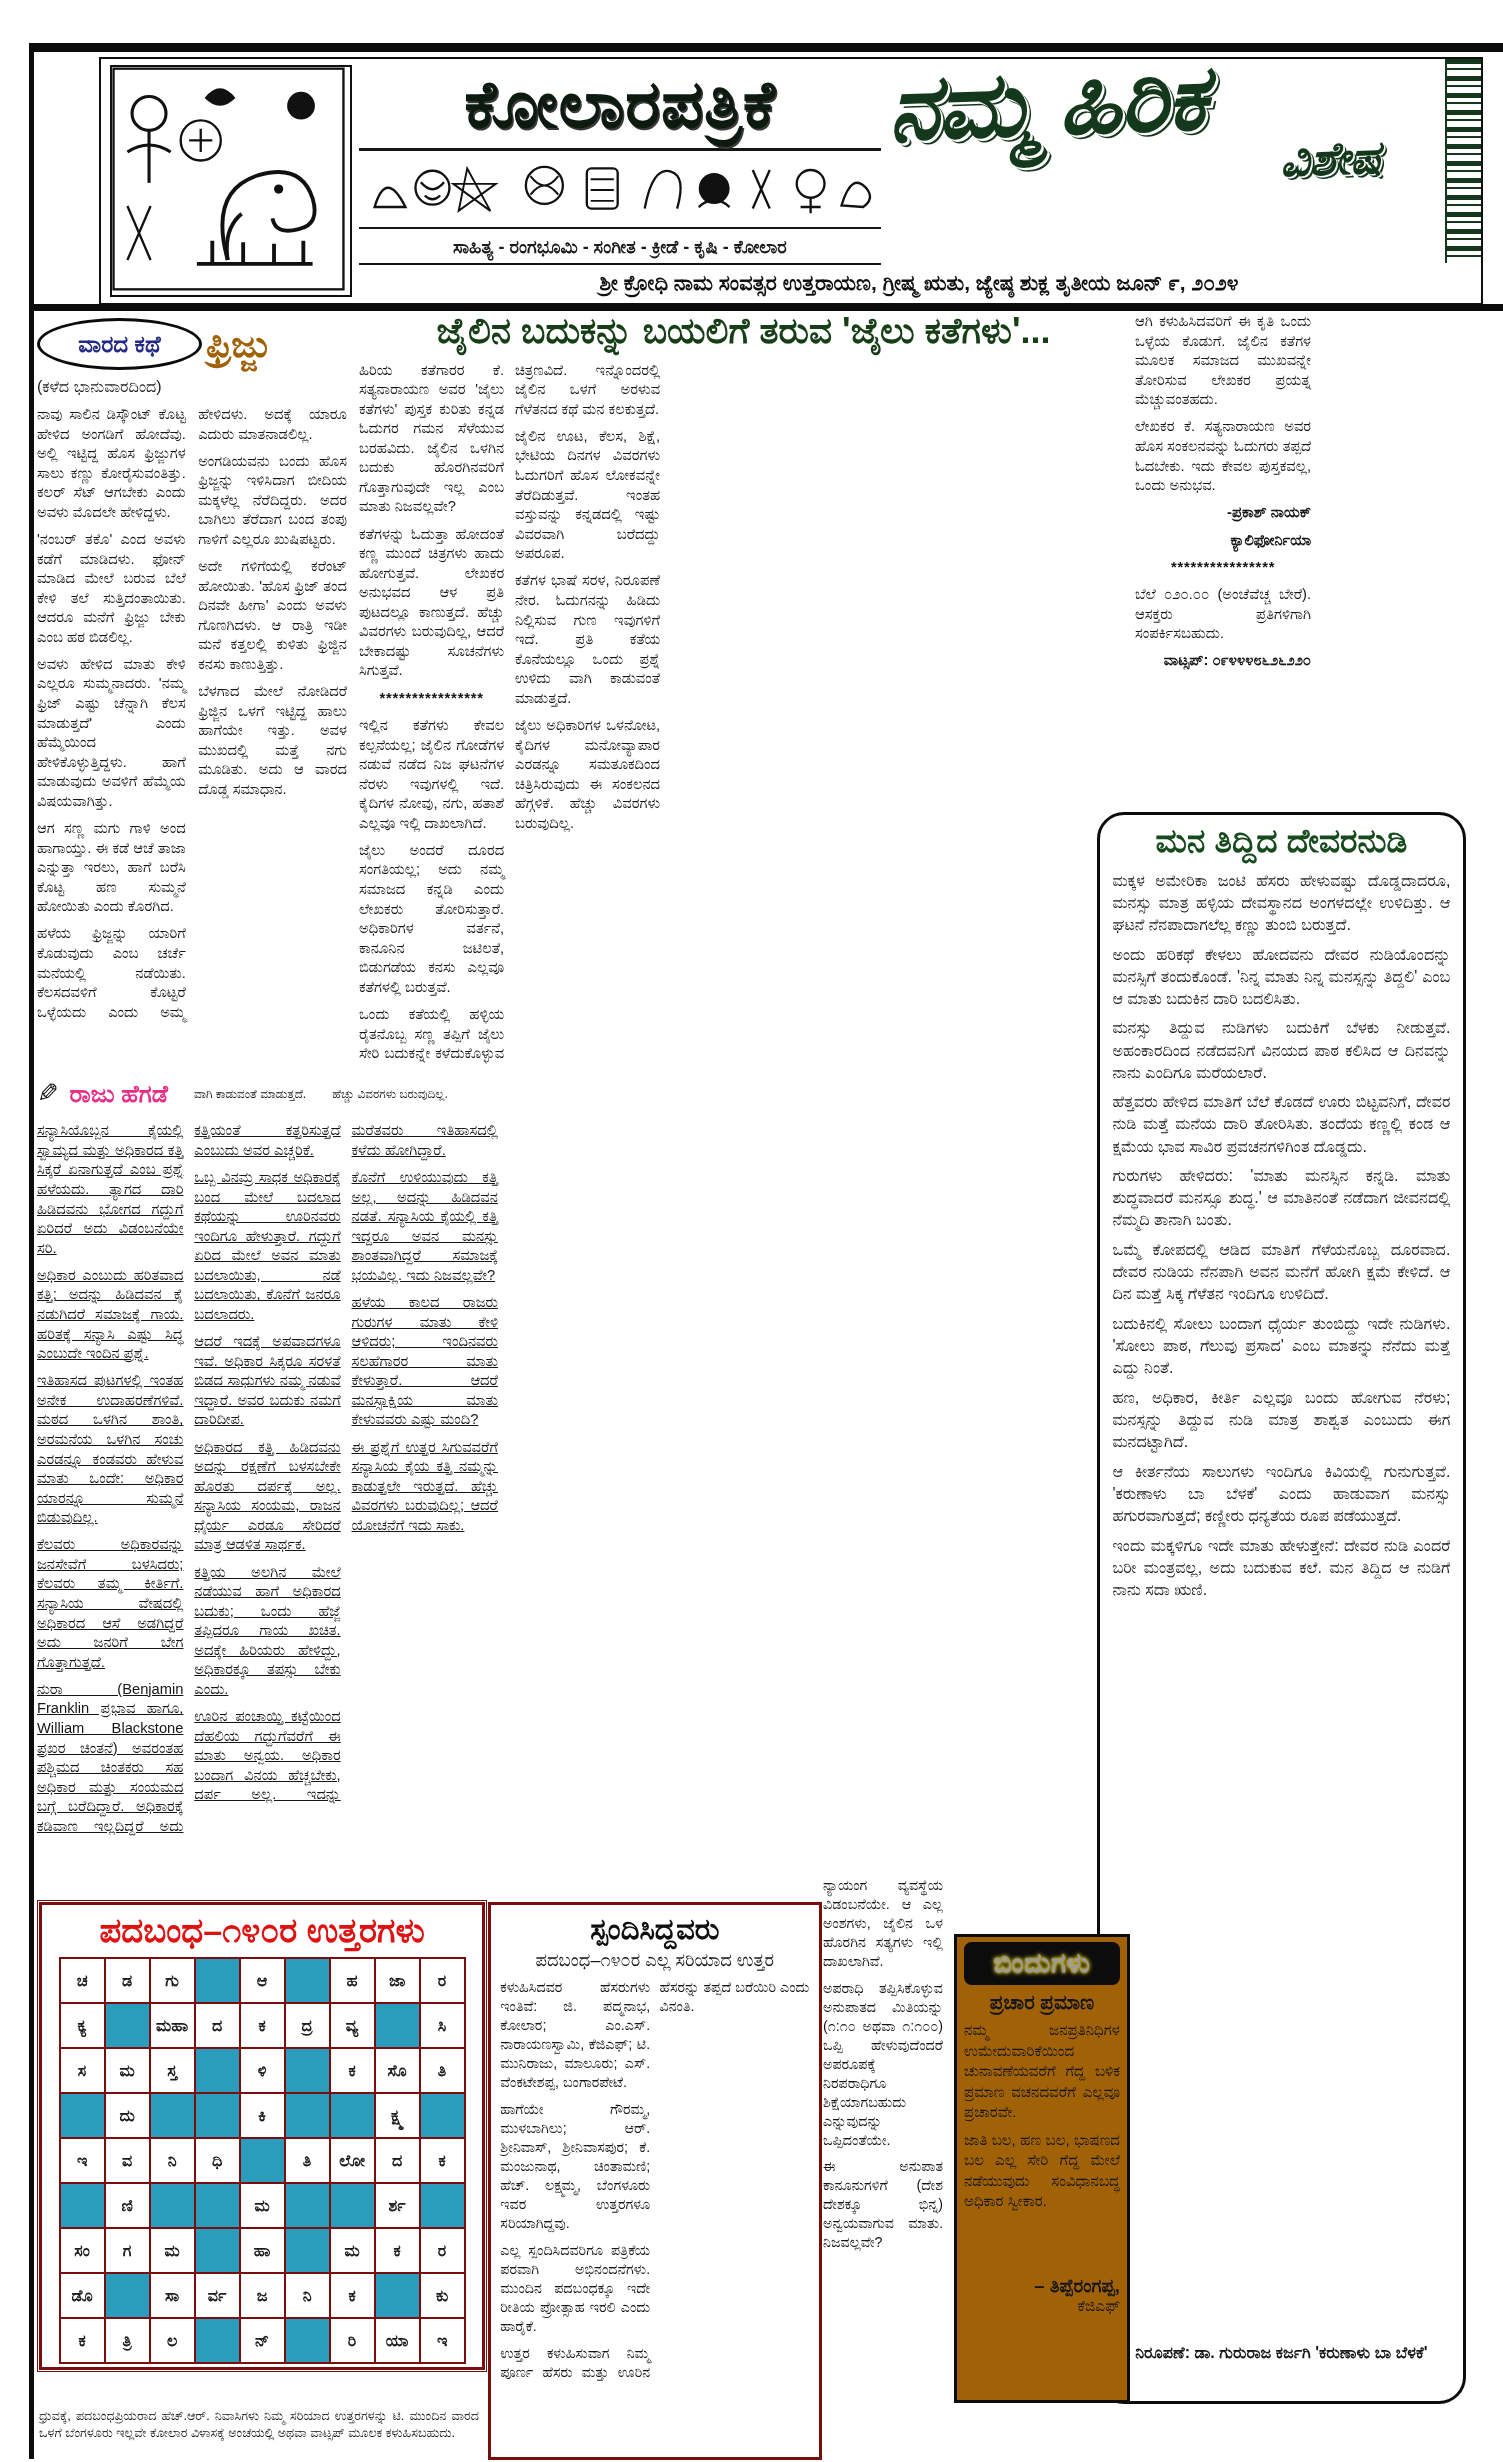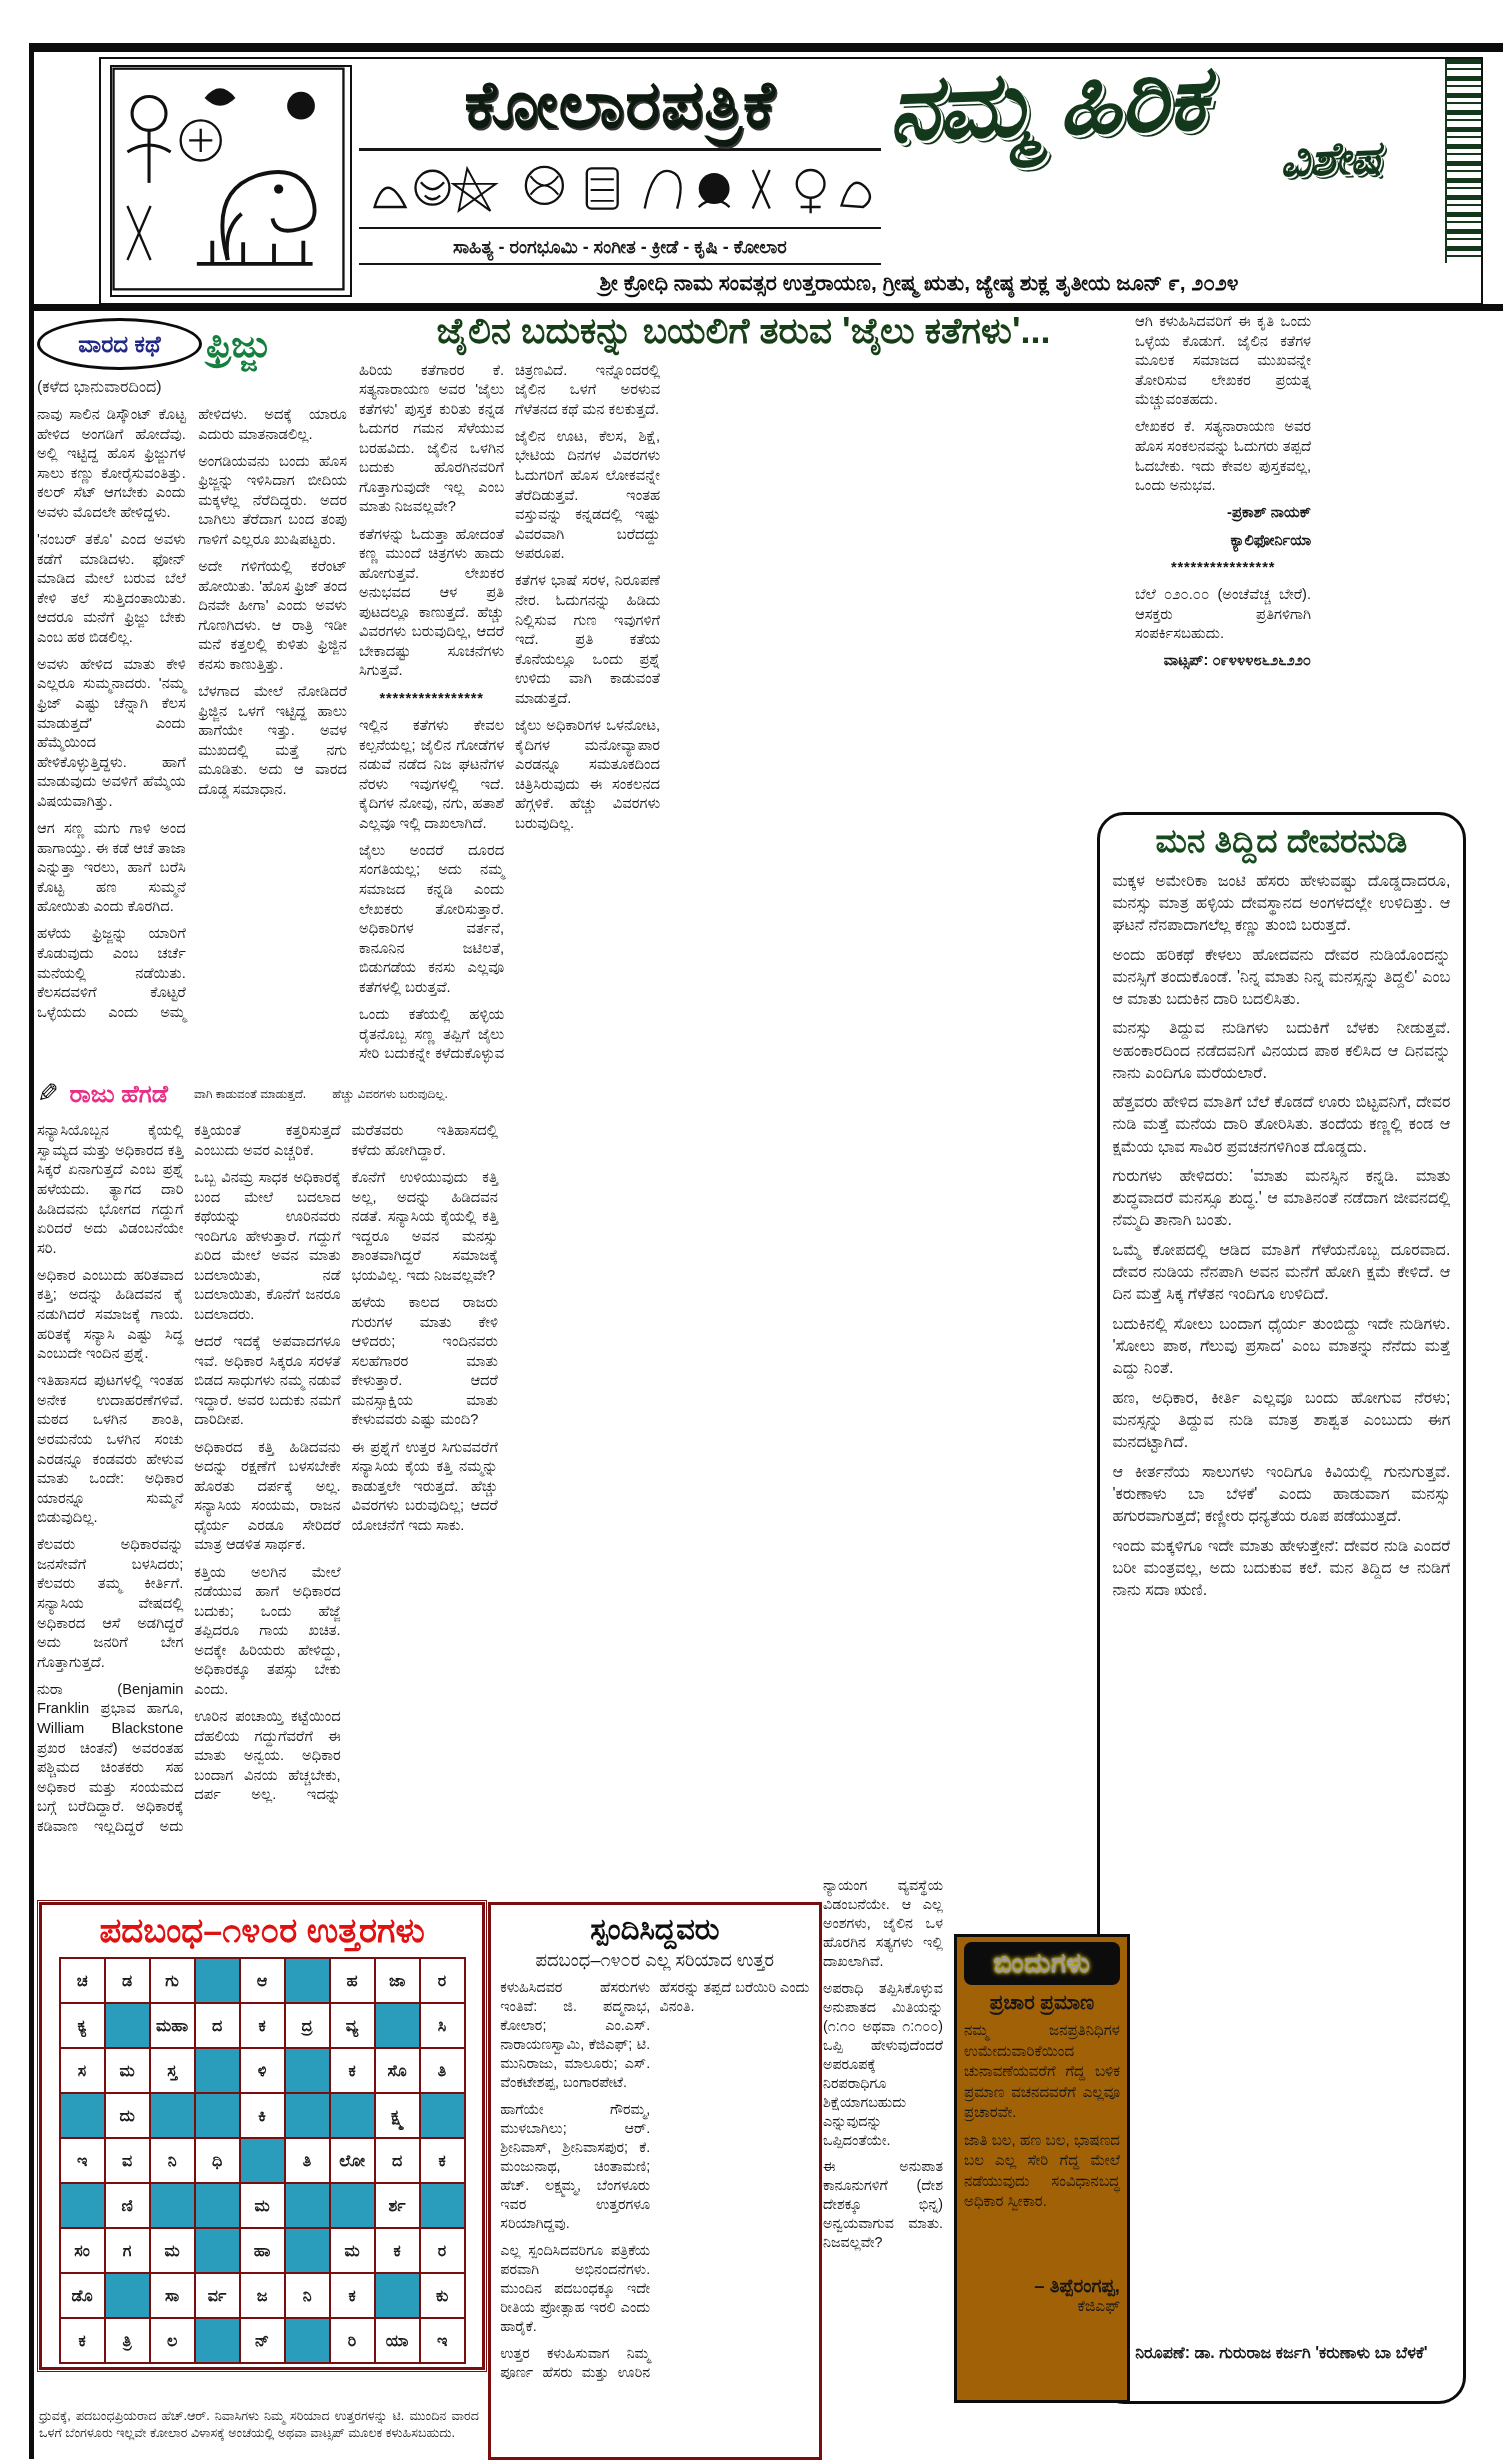--- a/index.html
+++ b/index.html
@@ -34,41 +34,41 @@
     font-size:21px;font-weight:bold;color:#101010;}
 
   
   .body-text p{margin:0 0 7.7px 0;font-size:14.7px;line-height:1.33;text-align:justify;text-justify:inter-word;}
   .body-text p.stars{text-align:center;font-weight:bold;letter-spacing:0.8px;}
   .body-text p.sig{text-align:right;font-weight:bold;}
 
   
   .week-badge{width:159px;height:46px;border:3.1px solid #0c0c0c;border-radius:50%;display:flex;align-items:center;
     justify-content:center;font-size:23px;font-weight:bold;color:#232a85;}
-  .story-title{font-size:37px;font-weight:bold;color:#15803d;line-height:1;}
+  .story-title{font-size:37px;font-weight:bold;color:#a16207;line-height:1;}
   .story-cont{font-size:16px;color:#222;margin-top:7.7px;}
   .week-body{column-count:2;column-gap:12.4px;column-fill:auto;height:627px;overflow:hidden;margin-top:9.3px;}
 
   .headline-green{font-size:36px;font-weight:bold;color:#173f17;text-align:center;line-height:1.05;}
   .jail-body{column-count:5;column-gap:10.8px;column-fill:auto;height:709px;overflow:hidden;margin-top:10.8px;}
 
   .rail-top{column-count:2;column-gap:10.8px;column-fill:auto;height:491px;overflow:hidden;}
 
   .deity-box{border:3.1px solid #0c0c0c;padding:7.7px 12.4px 9.3px 12.4px;background:#fff;}
   .deity-title{font-size:33px;font-weight:bold;color:#174a1c;text-align:center;margin:1.5px 0 10.8px 0;line-height:1.05;}
   .deity-body{height:1467px;overflow:hidden;}
   .deity-body p{font-size:16px;line-height:1.38;}
   .deity-footer{font-size:16px;font-weight:bold;text-align:center;margin-top:7.7px;}
 
   .byline-row{display:flex;align-items:center;gap:10.8px;}
   .pen{font-size:26px;font-weight:bold;color:#000;transform:scaleX(-1);}
   .byline-name{font-size:24px;font-weight:bold;color:#e82e86;}
   .tail-frag{font-size:12px;color:#161616;}
   .headline-navy{font-size:42px;font-weight:bold;color:#232a85;text-align:center;line-height:1.05;}
-  .monk-body{column-count:7;column-gap:10.8px;column-fill:auto;height:715px;overflow:hidden;margin-top:12.4px;}
+  .monk-body{column-count:7;column-gap:10.8px;column-fill:auto;height:715px;overflow:hidden;margin-top:12.4px;text-decoration:underline;}
 
   
   .cw-box{border:3.9px solid #7a0d0d;outline:1.5px solid #7a0d0d;outline-offset:1.5px;background:#fff;padding:3.1px 4.6px;}
   .cw-title{font-size:34px;font-weight:bold;color:#e01111;text-align:center;padding:3.1px 0 6.2px 0;}
   .cw-table{border-collapse:collapse;margin:0 auto;}
   .cw-table td{width:43px;height:43px;border:2.3px solid #7a0d0d;text-align:center;vertical-align:middle;
     font-size:16px;font-weight:bold;color:#1c1c1c;background:#fff;padding:0;}
   .cw-table td.blk{background:#2a9dbd;}
   .cw-footnote{font-size:12.7px;line-height:1.3;text-align:justify;}
 

